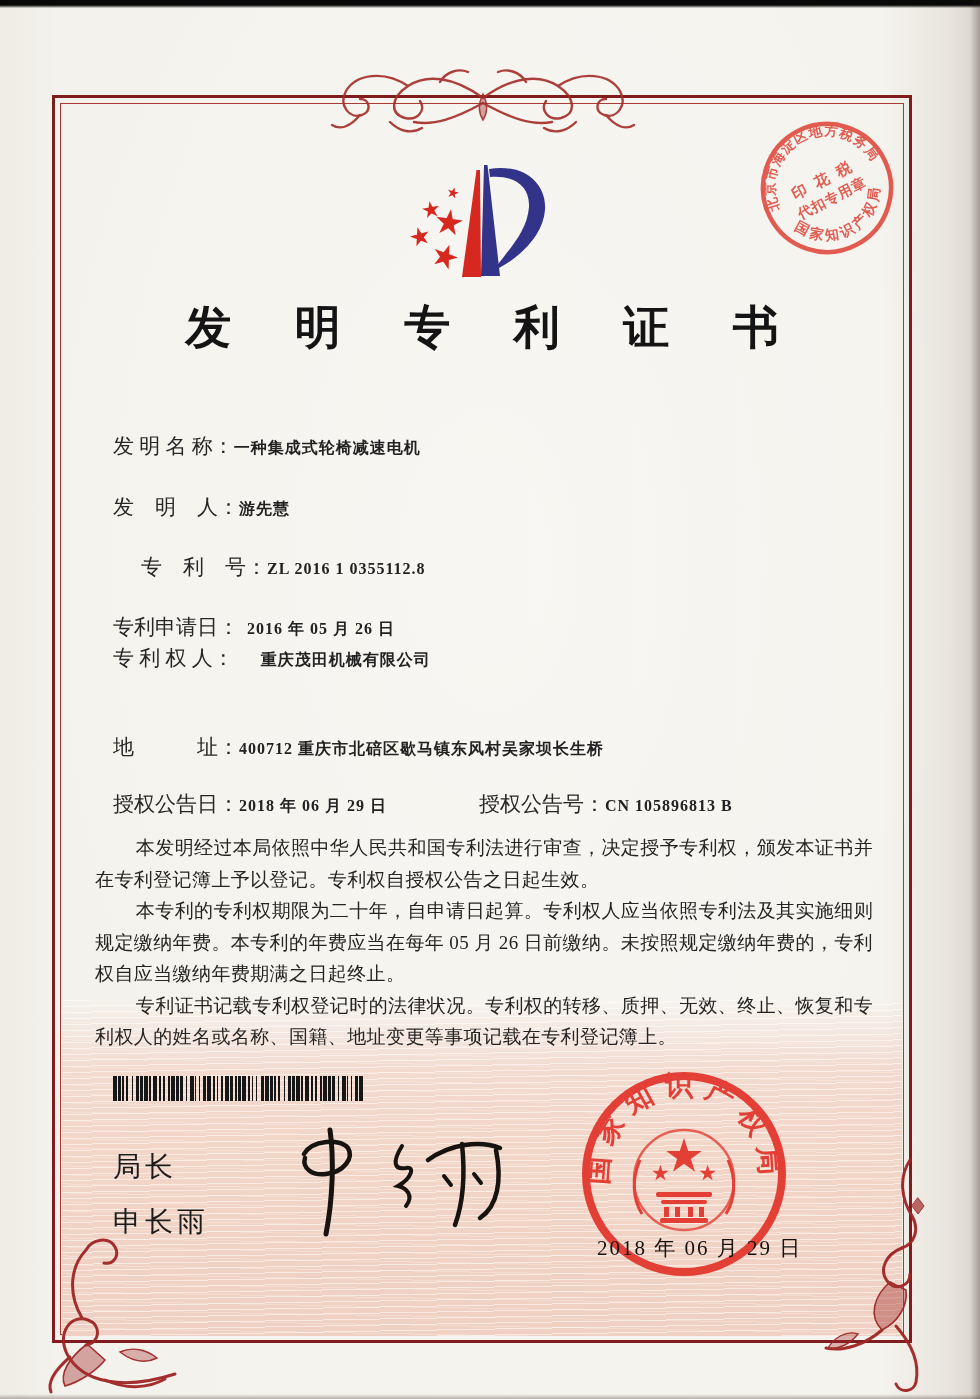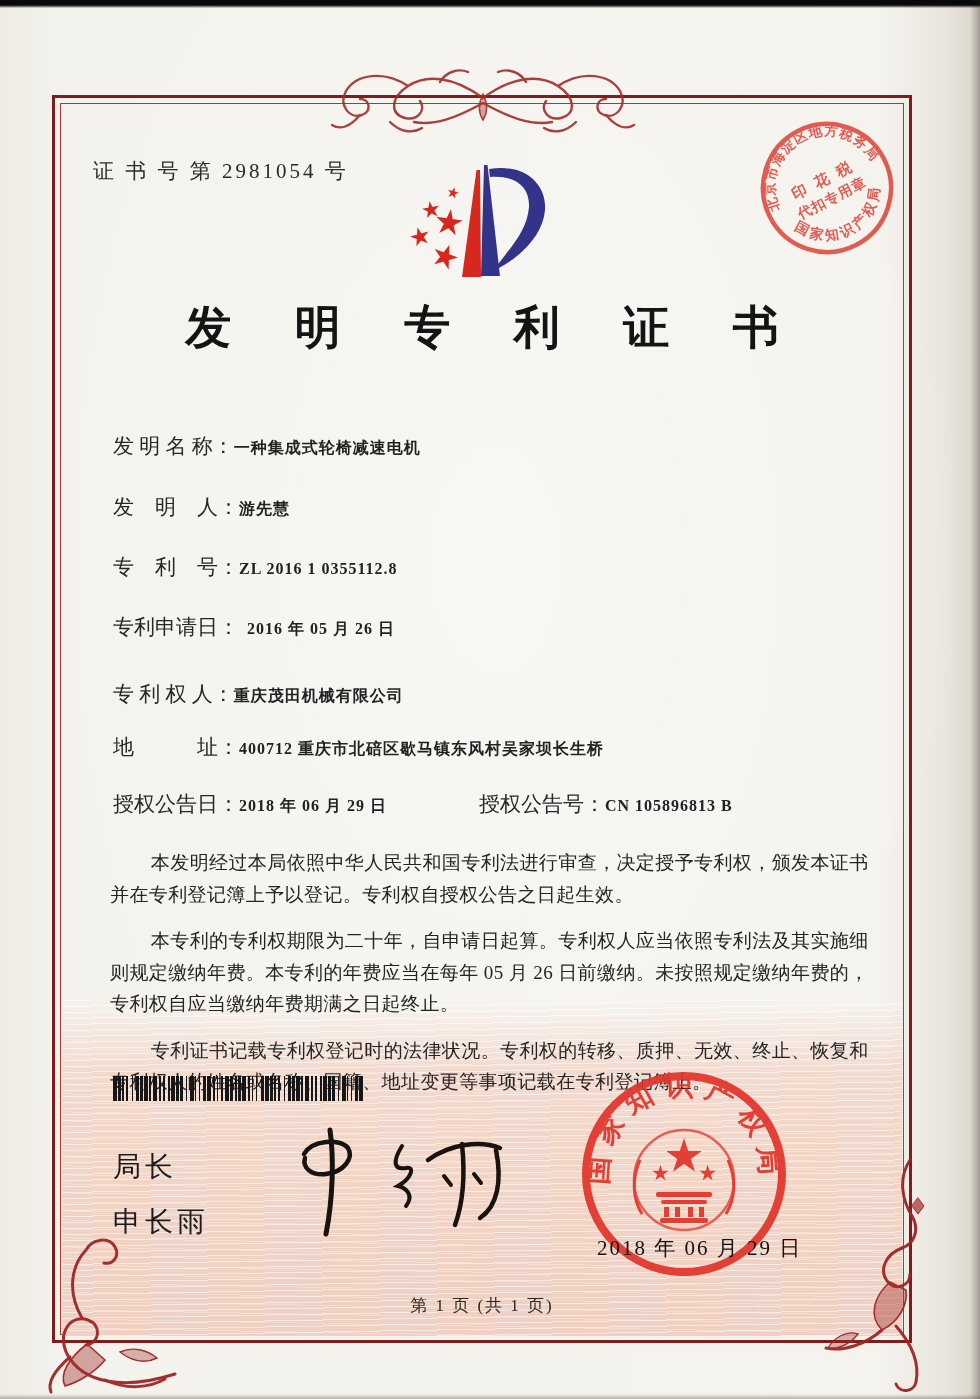--- a/index.html
+++ b/index.html
@@ -23,21 +23,21 @@
        repeating-linear-gradient(179deg, rgba(255,255,255,.55) 0 1px, rgba(255,255,255,0) 1px 6px),
        repeating-linear-gradient(181deg, rgba(255,240,234,.35) 0 1px, rgba(255,240,234,0) 1px 9px),
        linear-gradient(180deg, rgba(242,214,202,0) 0, rgba(242,214,202,.85) 70px, #f2d6c8 140px, #efd0c2 100%);}
   #cert-no{left:93px;top:157px;font-size:21px;letter-spacing:3px;color:#2a2a2a;}
   #title{left:62px;top:297px;width:840px;text-align:center;font-size:46px;font-weight:bold;letter-spacing:26px;text-indent:26px;color:#141414;}
   .row{left:113px;height:30px;display:flex;align-items:baseline;white-space:nowrap;}
   .flabel{font-size:21px;color:#262626;text-align:center;}
   .fvalue{font-size:16px;color:#222;letter-spacing:1px;font-weight:bold;}
   #row-grant .grp2{margin-left:92px;}
   #paras{left:95px;top:832px;width:796px;font-size:19px;line-height:31.5px;color:#262422;letter-spacing:.4px;}
-  #paras p{margin:15px;text-indent:2.15em;}
+  #paras p{margin:0;text-indent:2.15em;}
   #barcode{left:113px;top:1076px;width:254px;height:25px;display:flex;align-items:stretch;}
   #barcode i{display:block;background:#161616;height:100%;}
   #sig-block{left:113px;top:1148px;font-size:28px;color:#1c1c1c;letter-spacing:4px;}
   #sig-block div{margin-bottom:17px;}
   #seal-date{left:597px;top:1234px;font-size:21px;letter-spacing:2px;color:#14110e;z-index:6;}
   #footer-page{left:62px;top:1294px;width:840px;text-align:center;font-size:17px;color:#2b2825;letter-spacing:2px;}
   svg{display:block;}
   .stamp{opacity:.93;}
 </style>
 </head>
@@ -91,21 +91,20 @@
       <path d="M112,2 C100,20 104,42 114,58 C122,72 116,86 104,90"></path>
       <path d="M104,90 C88,96 80,112 90,124 C98,133 112,128 112,116"></path>
       <path d="M92,124 C76,138 70,158 84,172 C100,164 110,148 108,132 Z" fill="rgba(158,37,36,.40)" stroke-width="1.6"></path>
       <path d="M84,172 C68,186 46,194 28,190"></path>
       <path d="M98,168 C112,184 122,204 118,224 C116,234 102,236 98,226"></path>
       <path d="M60,176 C52,186 40,192 30,190 C36,180 48,172 60,176 Z" fill="rgba(158,37,36,.35)" stroke-width="1.4"></path>
       <path d="M120,40 l6,8 -6,8 -6,-8 Z" fill="rgba(158,37,36,.7)" stroke-width="1"></path>
     </g>
   </svg>
 
-  <div class="abs" id="cert-no">证 书 号 第 2981054 号</div>
 
   <svg class="abs" style="left:405px;top:155px;" width="165" height="135" viewBox="0 0 165 135">
     <defs>
       <path id="star" d="M0,-1 L0.588,0.809 L-0.951,-0.309 L0.951,-0.309 L-0.588,0.809 Z"></path>
     </defs>
     <g fill="#d7281f">
       <use href="#star" transform="translate(48,38) rotate(15) scale(6)"></use>
       <use href="#star" transform="translate(26,55) rotate(-10) scale(9)"></use>
       <use href="#star" transform="translate(44,68) rotate(8) scale(14)"></use>
       <use href="#star" transform="translate(15,82) rotate(-15) scale(10)"></use>
@@ -137,29 +136,29 @@
   <div class="abs" id="title">发 明 专 利 证 书</div>
 
   <div class="abs row" style="top:432px;">
     <span class="flabel">发 明 名 称：</span>
     <span class="fvalue">一种集成式轮椅减速电机</span>
   </div>
   <div class="abs row" style="top:493px;">
     <span class="flabel">发　明　人：</span>
     <span class="fvalue">游先慧</span>
   </div>
-  <div class="abs row" style="top:553px;">
+  <div class="abs row" style="top:553px;margin-left:28px;">
     <span class="flabel">专　利　号：</span>
     <span class="fvalue">ZL 2016 1 0355112.8</span>
   </div>
   <div class="abs row" style="top:613px;gap:8px;">
     <span class="flabel">专利申请日：</span>
     <span class="fvalue">2016 年 05 月 26 日</span>
   </div>
-  <div class="abs row" style="top:680px;">
+  <div class="abs row" style="top:644px;gap:27px;">
     <span class="flabel">专 利 权 人：</span>
     <span class="fvalue">重庆茂田机械有限公司</span>
   </div>
   <div class="abs row" style="top:733px;">
     <span class="flabel">地　　　址：</span>
     <span class="fvalue">400712 重庆市北碚区歇马镇东风村吴家坝长生桥</span>
   </div>
   <div class="abs row" id="row-grant" style="top:790px;">
     <span class="flabel">授权公告日：</span>
     <span class="fvalue">2018 年 06 月 29 日</span>
@@ -275,15 +274,14 @@
         <rect x="121" y="139" width="5" height="10"></rect>
         <rect x="82" y="150" width="48" height="5" rx="2"></rect>
         <path d="M62,92 C54,110 54,130 64,146" fill="none" stroke="#e2342b" stroke-width="3"></path>
         <path d="M150,92 C158,110 158,130 148,146" fill="none" stroke="#e2342b" stroke-width="3"></path>
       </g>
     </g>
   </svg>
 
   <div class="abs" id="seal-date">2018 年 06 月 29 日</div>
 
-  <div class="abs" id="footer-page">第 1 页 (共 1 页)</div>
 
 </div>
 
 </body></html>

